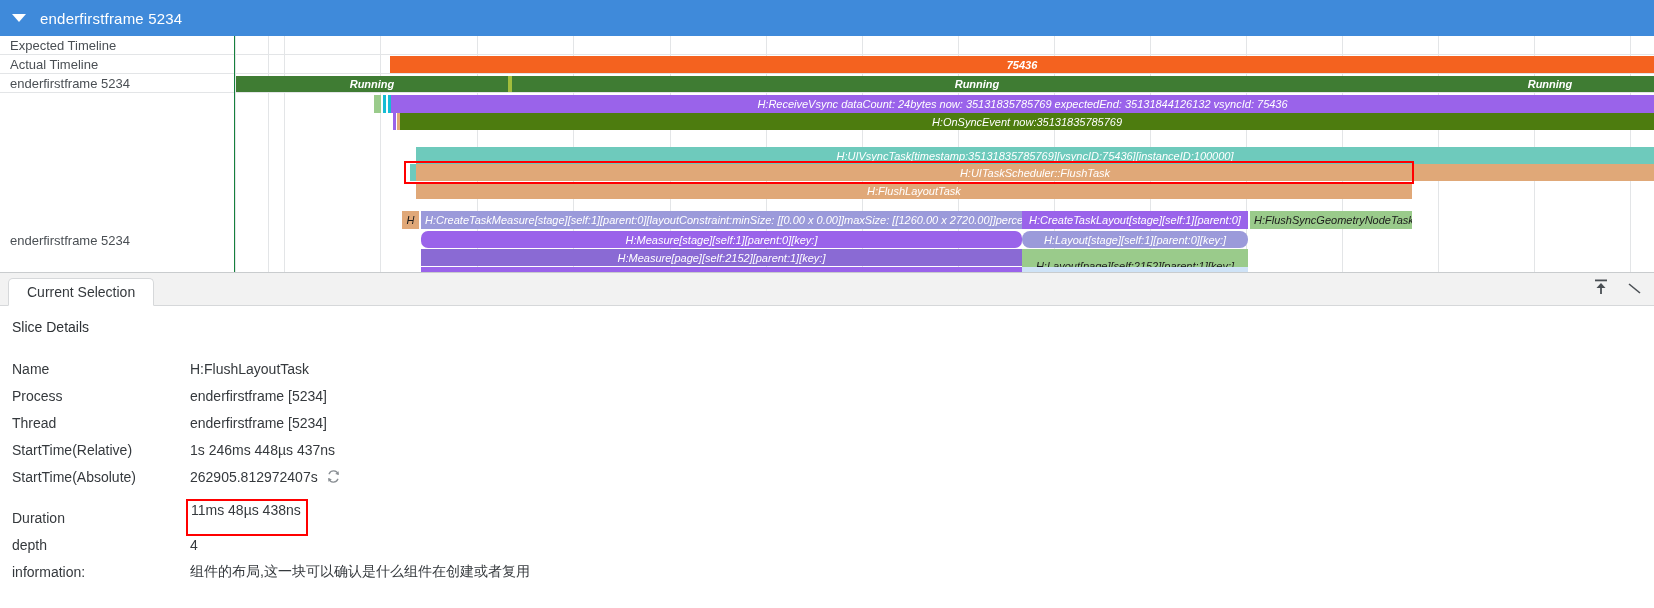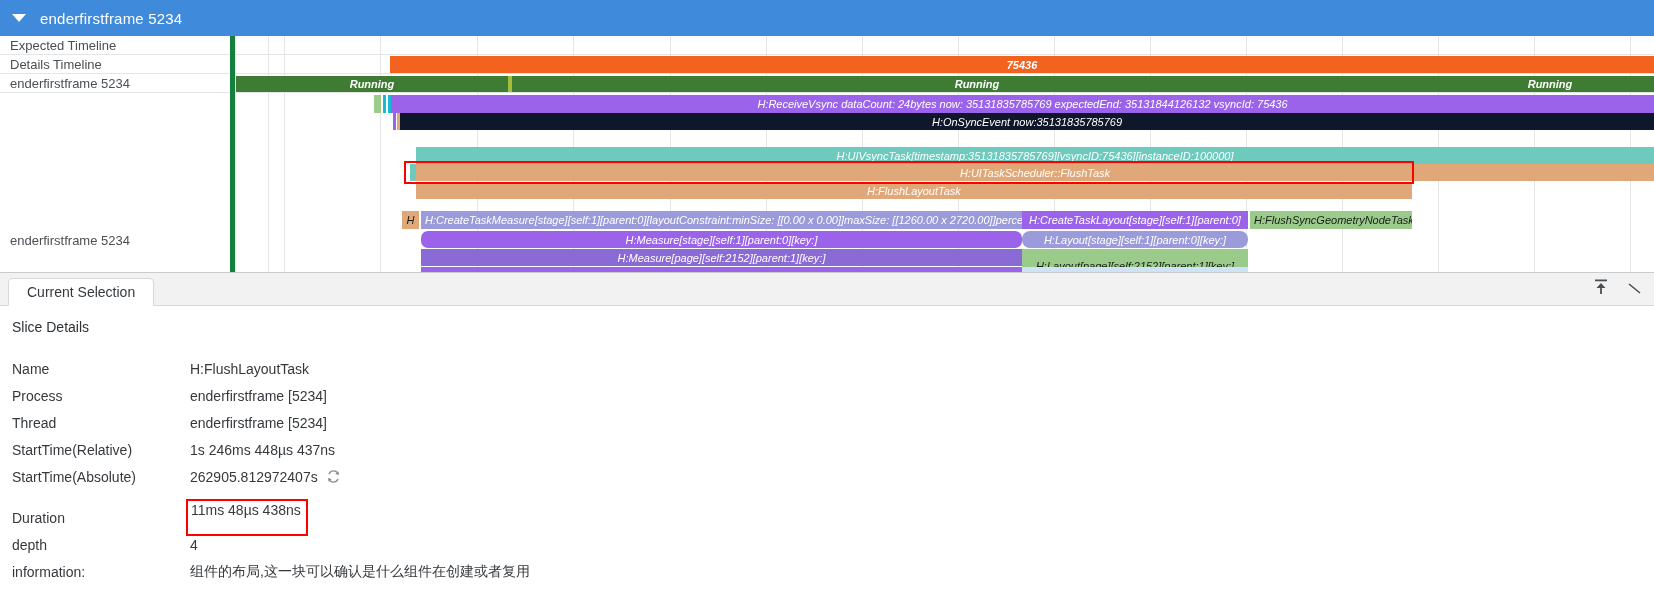--- a/index.html
+++ b/index.html
@@ -40,21 +40,21 @@
   .gridlayer { position: absolute; inset: 0; pointer-events: none; }
   .gridline {
     position: absolute; top: 0; bottom: 0; width: 1px;
     background: #e3e5e7;
   }
   .labelcol {
     position: absolute; left: 0; top: 0;
     width: 235px; height: 236px;
     background: #ffffff;
     z-index: 4;
-    border-right: 5px solid #15803d;
+    border-right: 1px solid #15803d;
   }
   .labelrow {
     height: 19px; line-height: 19px;
     font-size: 13px; color: #4a4f54;
     padding-left: 10px;
     border-bottom: 1px solid #e3e5e7;
     white-space: nowrap; overflow: hidden;
   }
   .labelrow.tall {
     height: 179px; line-height: 179px; border-bottom: none;
@@ -191,21 +191,21 @@
       </div>
       <div class="bar" style="left: 508px; top: 40px; width: 4px; height: 16px; background: rgb(163, 189, 60);"></div>
       <div class="bar" style="left: 374px; top: 59px; width: 7px; height: 18px; background: rgb(154, 203, 139);"></div>
       <div class="bar" style="left: 383px; top: 59px; width: 3px; height: 18px; background: rgb(22, 188, 212);"></div>
       <div class="bar" style="left: 388px; top: 59px; width: 3px; height: 18px; background: rgb(22, 188, 212);"></div>
       <div class="bar" style="left: 393px; top: 77px; width: 3px; height: 17px; background: rgb(154, 99, 234);"></div>
       <div class="bar" style="left: 397px; top: 77px; width: 3px; height: 17px; background: rgb(224, 168, 120);"></div>
       <div class="bar norm" style="left: 391px; top: 59px; width: 1263px; height: 18px; background: rgb(154, 99, 234);">
         <span class="txt">H:ReceiveVsync dataCount: 24bytes now: 35131835785769 expectedEnd: 35131844126132 vsyncId: 75436</span>
       </div>
-      <div class="bar norm" style="left: 400px; top: 77px; width: 1254px; height: 17px; background: #0f172a;">
+      <div class="bar norm" style="left: 400px; top: 77px; width: 1254px; height: 17px; background: #4d7c0f;">
         <span class="txt">H:OnSyncEvent now:35131835785769</span>
       </div>
       <div class="bar norm" style="left: 416px; top: 111px; width: 1238px; height: 17px; background: rgb(110, 202, 188);">
         <span class="txt">H:UIVsyncTask[timestamp:35131835785769][vsyncID:75436][instanceID:100000]</span>
       </div>
       <div class="bar norm" style="left: 416px; top: 128px; width: 1238px; height: 17px; background: rgb(224, 168, 120);">
         <span class="txt">H:UITaskScheduler::FlushTask</span>
       </div>
       <div class="bar norm" style="left: 416px; top: 146px; width: 996px; height: 17px; background: rgb(224, 168, 120);">
         <span class="txt">H:FlushLayoutTask</span>
@@ -239,21 +239,21 @@
       </div>
       <div class="bar norm dark" style="left: 1022px; top: 231px; width: 226px; height: 17px; background: rgb(207, 227, 247);">
         <span class="txt">H:Layout[Column][self:2155][parent:2152][key:]</span>
       </div>
       <div class="bar" style="left: 410px; top: 128px; width: 6px; height: 17px; background: rgb(110, 202, 188);"></div>
       <div class="sel-outline" style="left: 404px; top: 125px; width: 1010px; height: 23px;"></div>
     </div>
 
   <div class="labelcol">
     <div class="labelrow">Expected Timeline</div>
-    <div class="labelrow">Details Timeline</div>
+    <div class="labelrow">Actual Timeline</div>
     <div class="labelrow">enderfirstframe 5234</div>
     <div class="labelrow tall">
       <span class="inner">enderfirstframe 5234</span>
     </div>
   </div>
 </div>
 
 <div id="detail">
   <div id="tabbar">
     <div class="tab">Current Selection</div>

